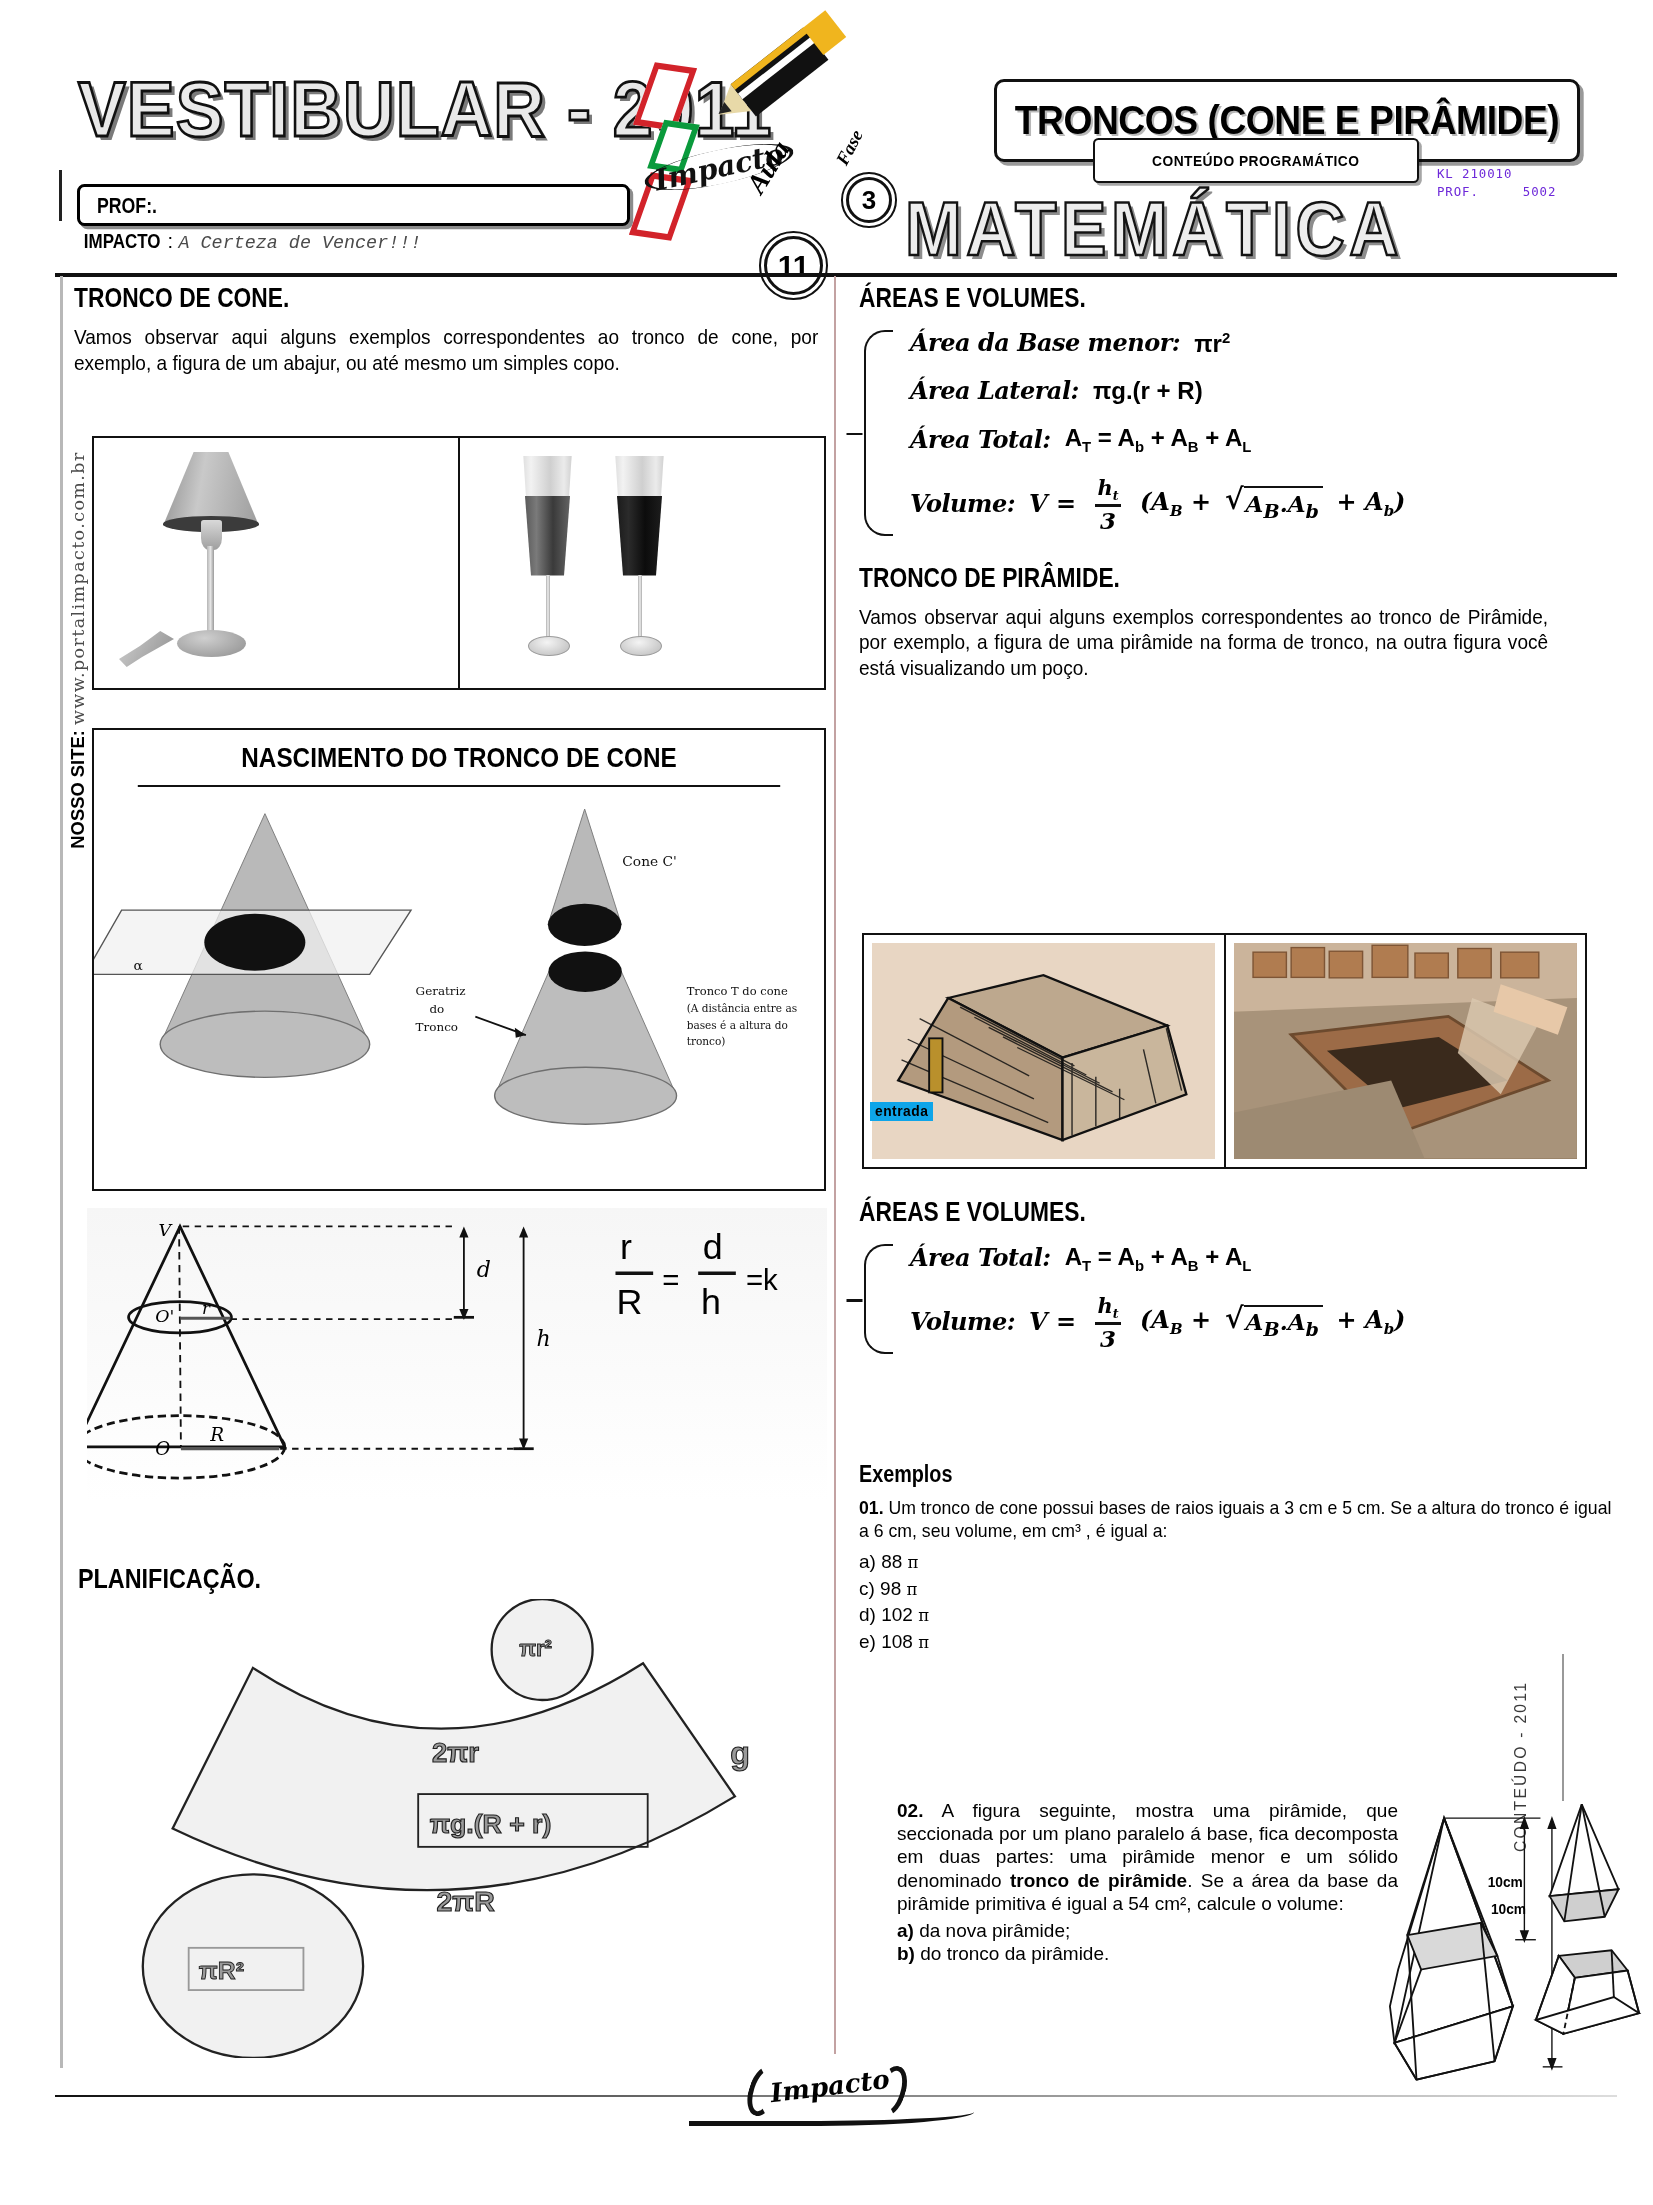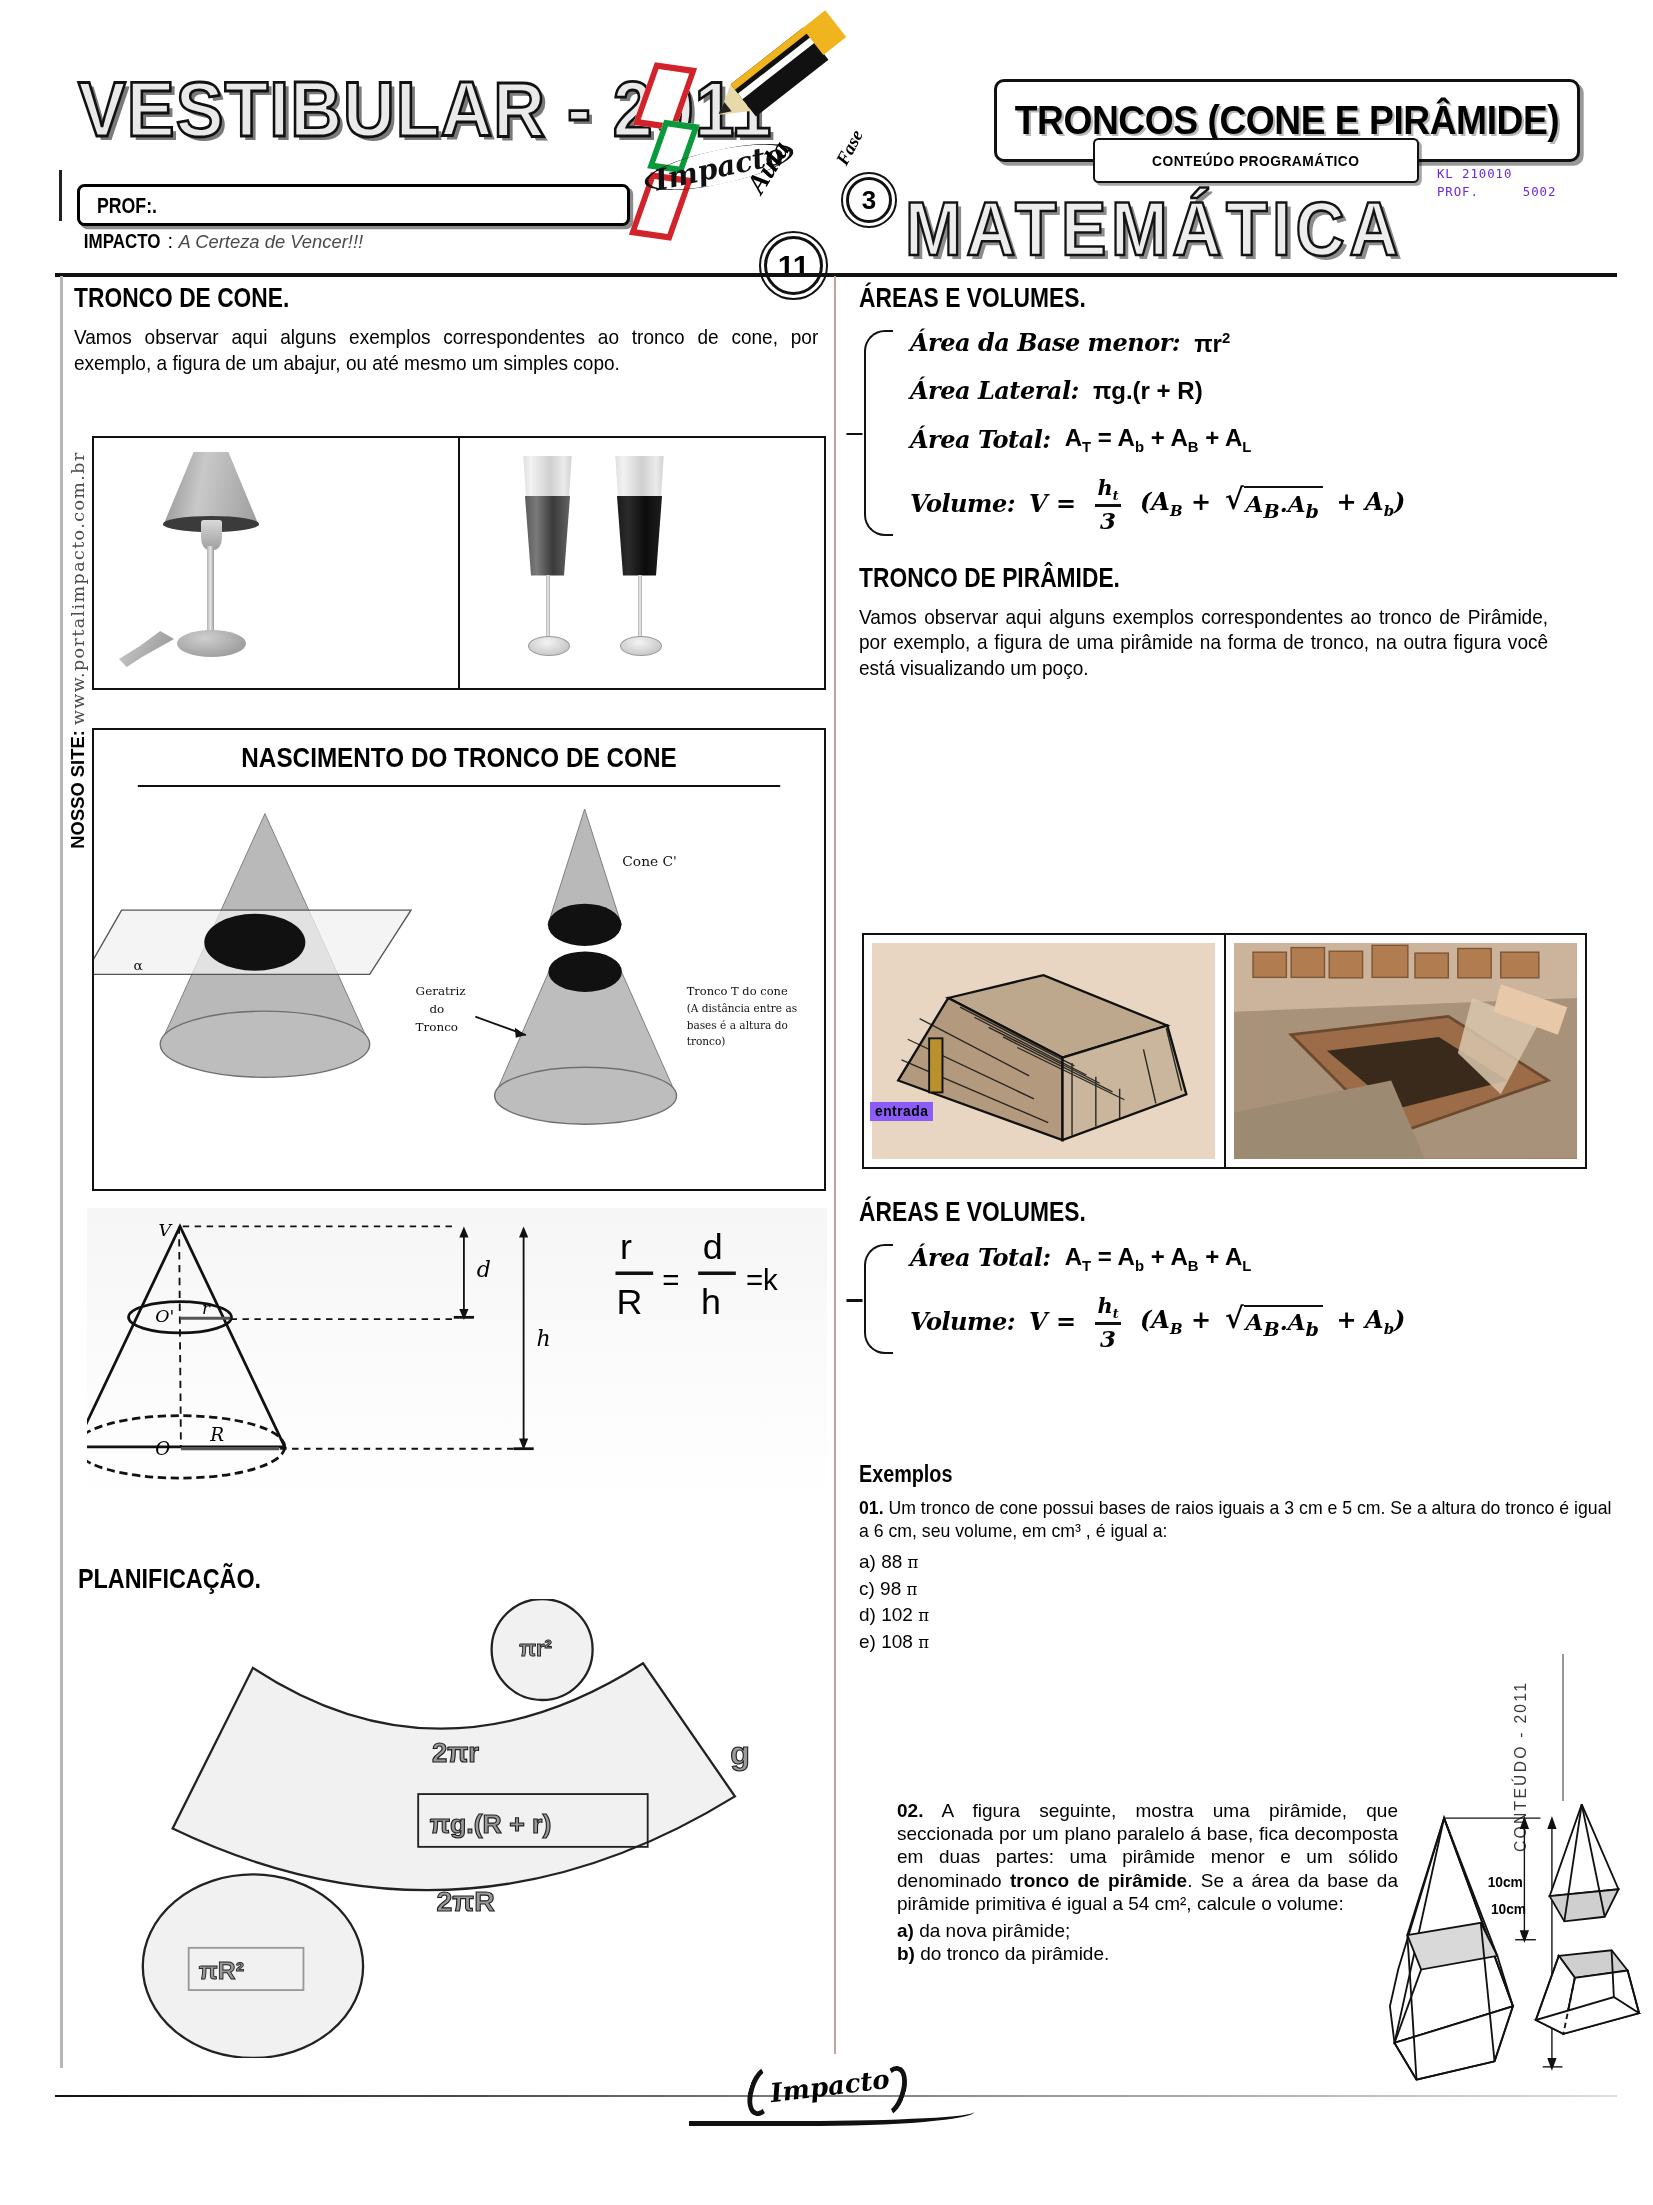--- a/index.html
+++ b/index.html
@@ -36,21 +36,21 @@
     position:absolute;left:16.5px;top:5.5px;
     font-size:21.6px;font-weight:bold;letter-spacing:0px;
     transform:scaleX(.82);transform-origin:left top;
     white-space:nowrap;
   }
   .impacto-line{
     position:absolute;left:77px;top:230px;
     font-size:20px;white-space:nowrap;
   }
   .impacto-line b{font-weight:bold;transform:scaleX(.85);display:inline-block;}
-  .impacto-line i{font-style:italic;color:#4a4a4a;font-family:Liberation Sans, sans-serif;font-size:18.4px;}
+  .impacto-line i{font-style:italic;color:#4a4a4a;font-family:Liberation Mono, monospace;font-size:18.4px;}
 
   
   .logo-cluster{position:absolute;left:634px;top:60px;width:285px;height:211px;}
   .dia{position:absolute;width:32px;height:51px;border:6.4px solid #d2232a;
         transform:skewX(-12deg) rotate(8deg);background:#fff;}
   .dia.green{border-color:#0a9a3c;width:25px;height:37px;}
   .pencil{position:absolute;left:69px;top:-9.2px;width:152px;height:34px;
         transform:rotate(-38deg);}
   .pencil .body{position:absolute;left:27.6px;top:0;width:92px;height:34px;background:#111;
         border-top:7.4px solid #f0b51e;}
@@ -251,21 +251,21 @@
   .sqrt .sym{font-size:28.5px;line-height:.95;}
   .sqrt .rad{border-top:2.8px solid #111;padding:2.8px 3.7px 0 1.8px;font-size:23px;}
 
   .pyr-photos{
     position:absolute;left:862px;top:933px;width:721px;height:232px;
     border:2.8px solid #111;display:flex;background:#fff;
   }
   .pcell{flex:1;position:relative;overflow:hidden;}
   .pcell + .pcell{border-left:2.8px solid #111;}
   .pyr-img{position:absolute;inset:8.3px;background:#e8d6c3;}
-  .entrada-tag{position:absolute;left:6.4px;bottom:46px;background:#8b5cf6;
+  .entrada-tag{position:absolute;left:6.4px;bottom:46px;background:#0ea5e9;
      padding:1.8px 4.6px;font-size:13.8px;font-weight:bold;letter-spacing:0.5px;}
   .well-img{position:absolute;inset:8.3px;
      background:linear-gradient(165deg,#c8b49c 0%,#b59b7e 35%,#9e8468 60%,#8c7358 100%);}
 
   .exemplos-h{font-size:23px;font-weight:bold;margin:0 0 8.3px 0;transform:scaleX(.86);
       transform-origin:left center;}
   .ex-text{font-size:19px;line-height:1.22;margin:0;transform:scaleX(.93);
       transform-origin:left top;width:809px;text-align:justify;}
   .ex-opts{font-size:19px;line-height:1.40;margin:0;}
   .ex-opts .pi{font-family:"DejaVu Serif",serif;font-size:16.5px;}

